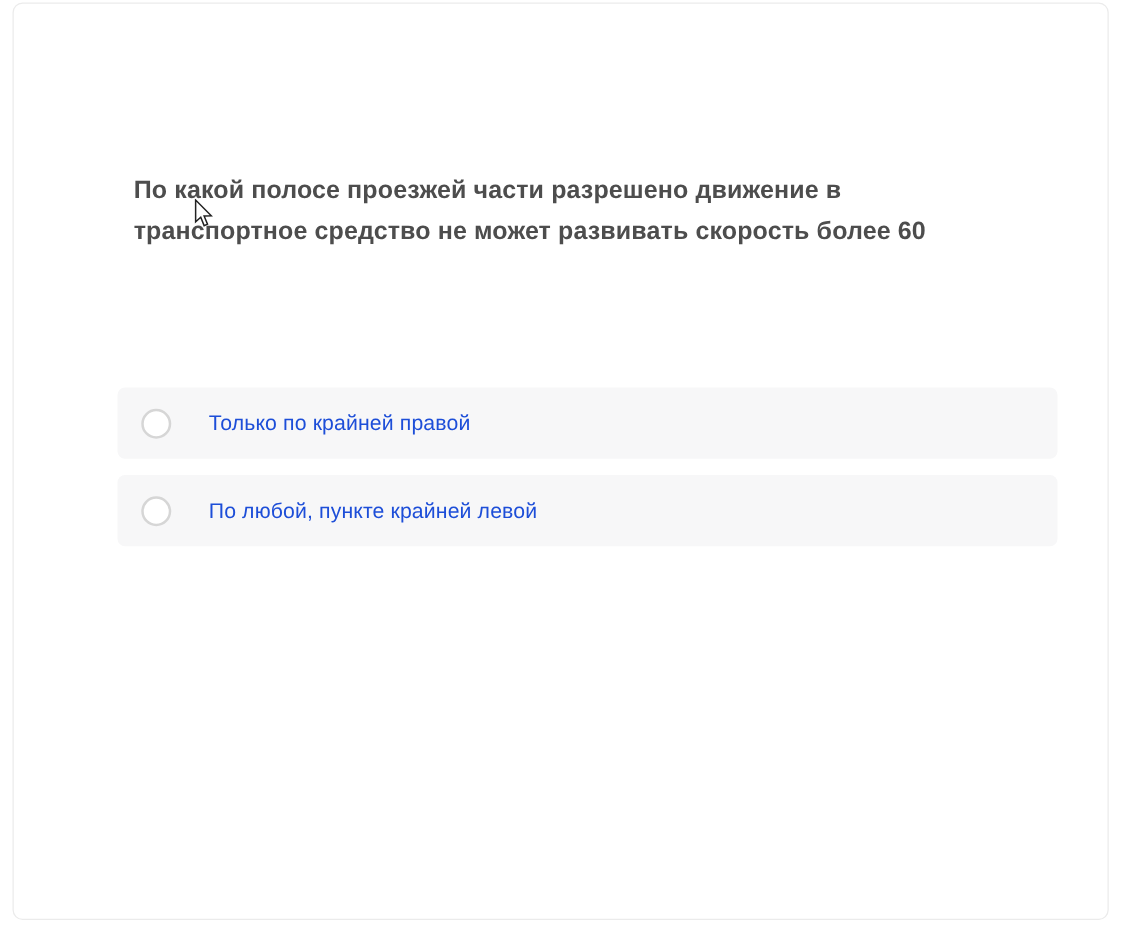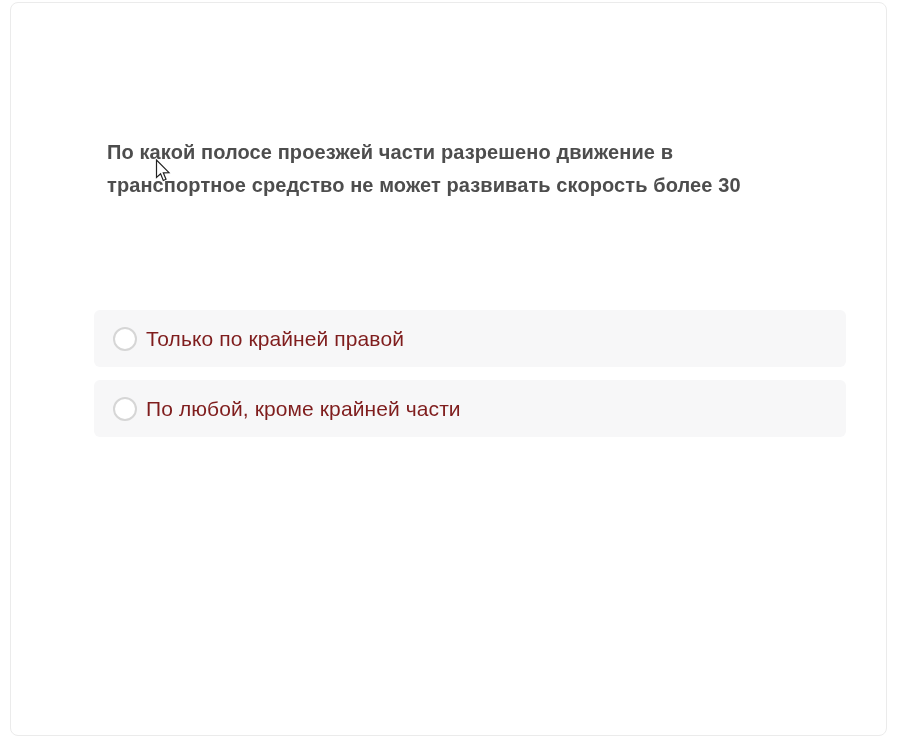--- a/index.html
+++ b/index.html
@@ -55,56 +55,56 @@
   .radio {
     width: 24px;
     height: 24px;
     border: 2px solid #d6d6d6;
     border-radius: 50%;
     background: #ffffff;
     box-sizing: border-box;
     flex: 0 0 auto;
   }
   .option-label {
-    margin-left: 9px;
-    font-size: 21px;
-    color: #7f1d1d;
+    margin-left: 30px;
+    font-size: 17px;
+    color: #1d4ed8;
     letter-spacing: 0.1px;
   }
   .cursor {
     position: absolute;
     left: 155px;
     top: 159px;
     width: 16px;
     height: 24px;
     pointer-events: none;
     z-index: 10;
   }
 </style>
 </head>
 <body>
 
 <div class="card">
 
   <div class="question">
     <div>По какой полосе проезжей части разрешено движение в</div>
-    <div>транспортное средство не может развивать скорость более 30</div>
+    <div>транспортное средство не может развивать скорость более 60</div>
   </div>
 
   <div class="options">
 
     <div class="option-row">
       <span class="radio"></span>
       <span class="option-label">Только по крайней правой</span>
     </div>
 
 
     <div class="option-row">
       <span class="radio"></span>
-      <span class="option-label">По любой, кроме крайней части</span>
+      <span class="option-label">По любой, пункте крайней левой</span>
     </div>
 
   </div>
 
 </div>
 
 <svg class="cursor" viewBox="0 0 16 24" xmlns="http://www.w3.org/2000/svg">
   <path d="M1.5 1 L1.5 18.5 L5.6 14.8 L8.3 21.5 L11 20.3 L8.3 13.8 L14 13.6 Z" fill="#ffffff" stroke="#222222" stroke-width="1.2" stroke-linejoin="miter"></path>
 </svg>
 

